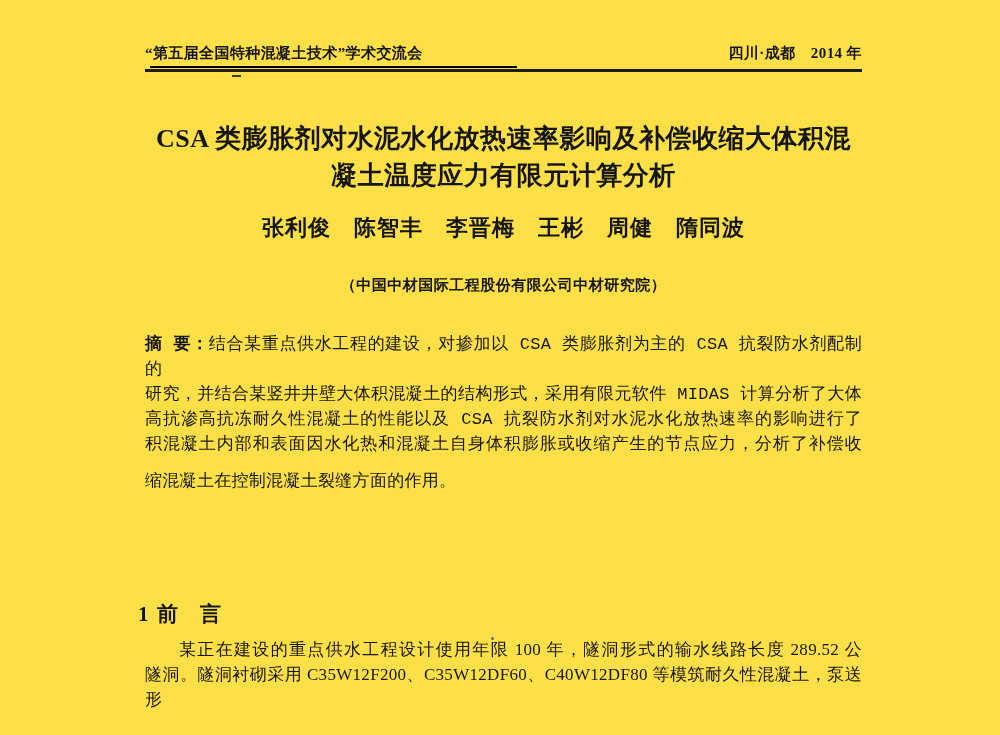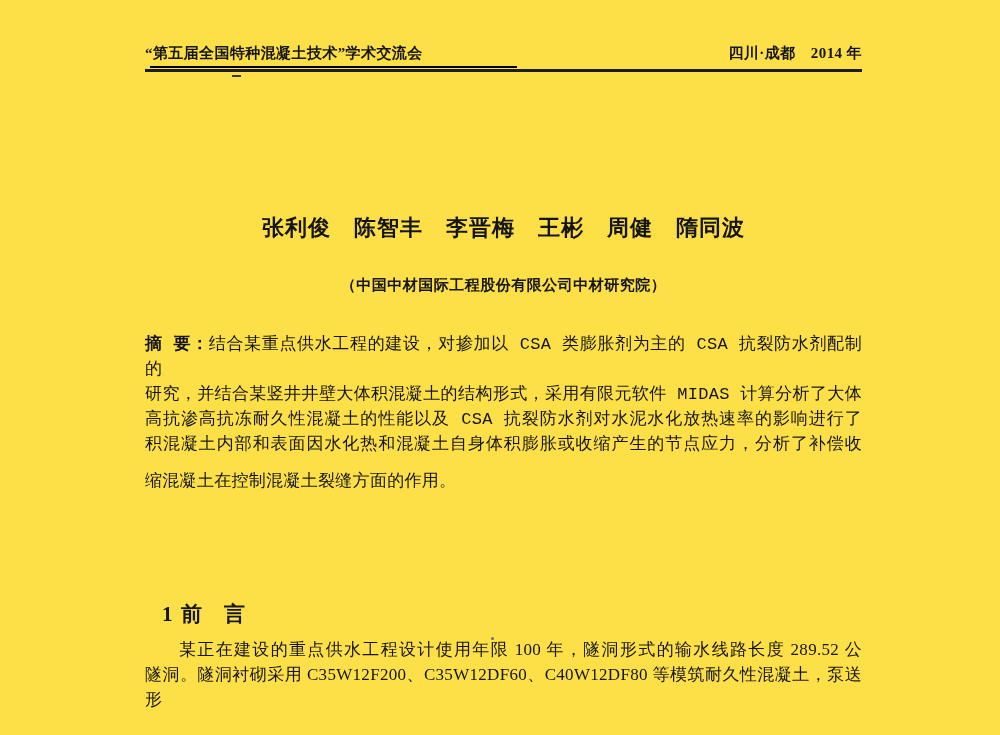--- a/index.html
+++ b/index.html
@@ -108,21 +108,21 @@
     text-align: left;
     text-align-last: left;
     margin-top: 12px;
   }
   .indent { text-indent: 2em; }
   .blabel { font-weight: bold; }
   
   .section-heading {
     position: absolute;
     top: 600px;
-    left: 162px;
+    left: 138px;
     font-size: 21px;
     font-weight: bold;
     letter-spacing: 0.5px;
     white-space: nowrap;
   }
   .section-heading .num { margin-right: 8px; }
   
   .speck {
     position: absolute;
     top: 637px;
@@ -140,20 +140,22 @@
 
   <div class="runhead">
     <span>“第五届全国特种混凝土技术”学术交流会</span>
     <span>四川·成都　2014 年</span>
   </div>
   <div class="rule-under-left"></div>
   <div class="rule-main"></div>
   <div class="rule-tick"></div>
 
   <div class="title">
+    <div>CSA 类膨胀剂对水泥水化放热速率影响及补偿收缩大体积混</div>
+    <div>凝土温度应力有限元计算分析</div>
   </div>
 
   <div class="authors">张利俊　陈智丰　李晋梅　王彬　周健　隋同波</div>
 
   <div class="affiliation">（中国中材国际工程股份有限公司中材研究院）</div>
 
   <div class="textblock abstract">
     <div class="tline"><span class="blabel">摘 要：</span><span>结合某重点供水工程的建设，对掺加以 CSA 类膨胀剂为主的 CSA 抗裂防水剂配制的</span></div>
     <div class="tline">研究，并结合某竖井井壁大体积混凝土的结构形式，采用有限元软件 MIDAS 计算分析了大体</div>
     <div class="tline">高抗渗高抗冻耐久性混凝土的性能以及 CSA 抗裂防水剂对水泥水化放热速率的影响进行了</div>

